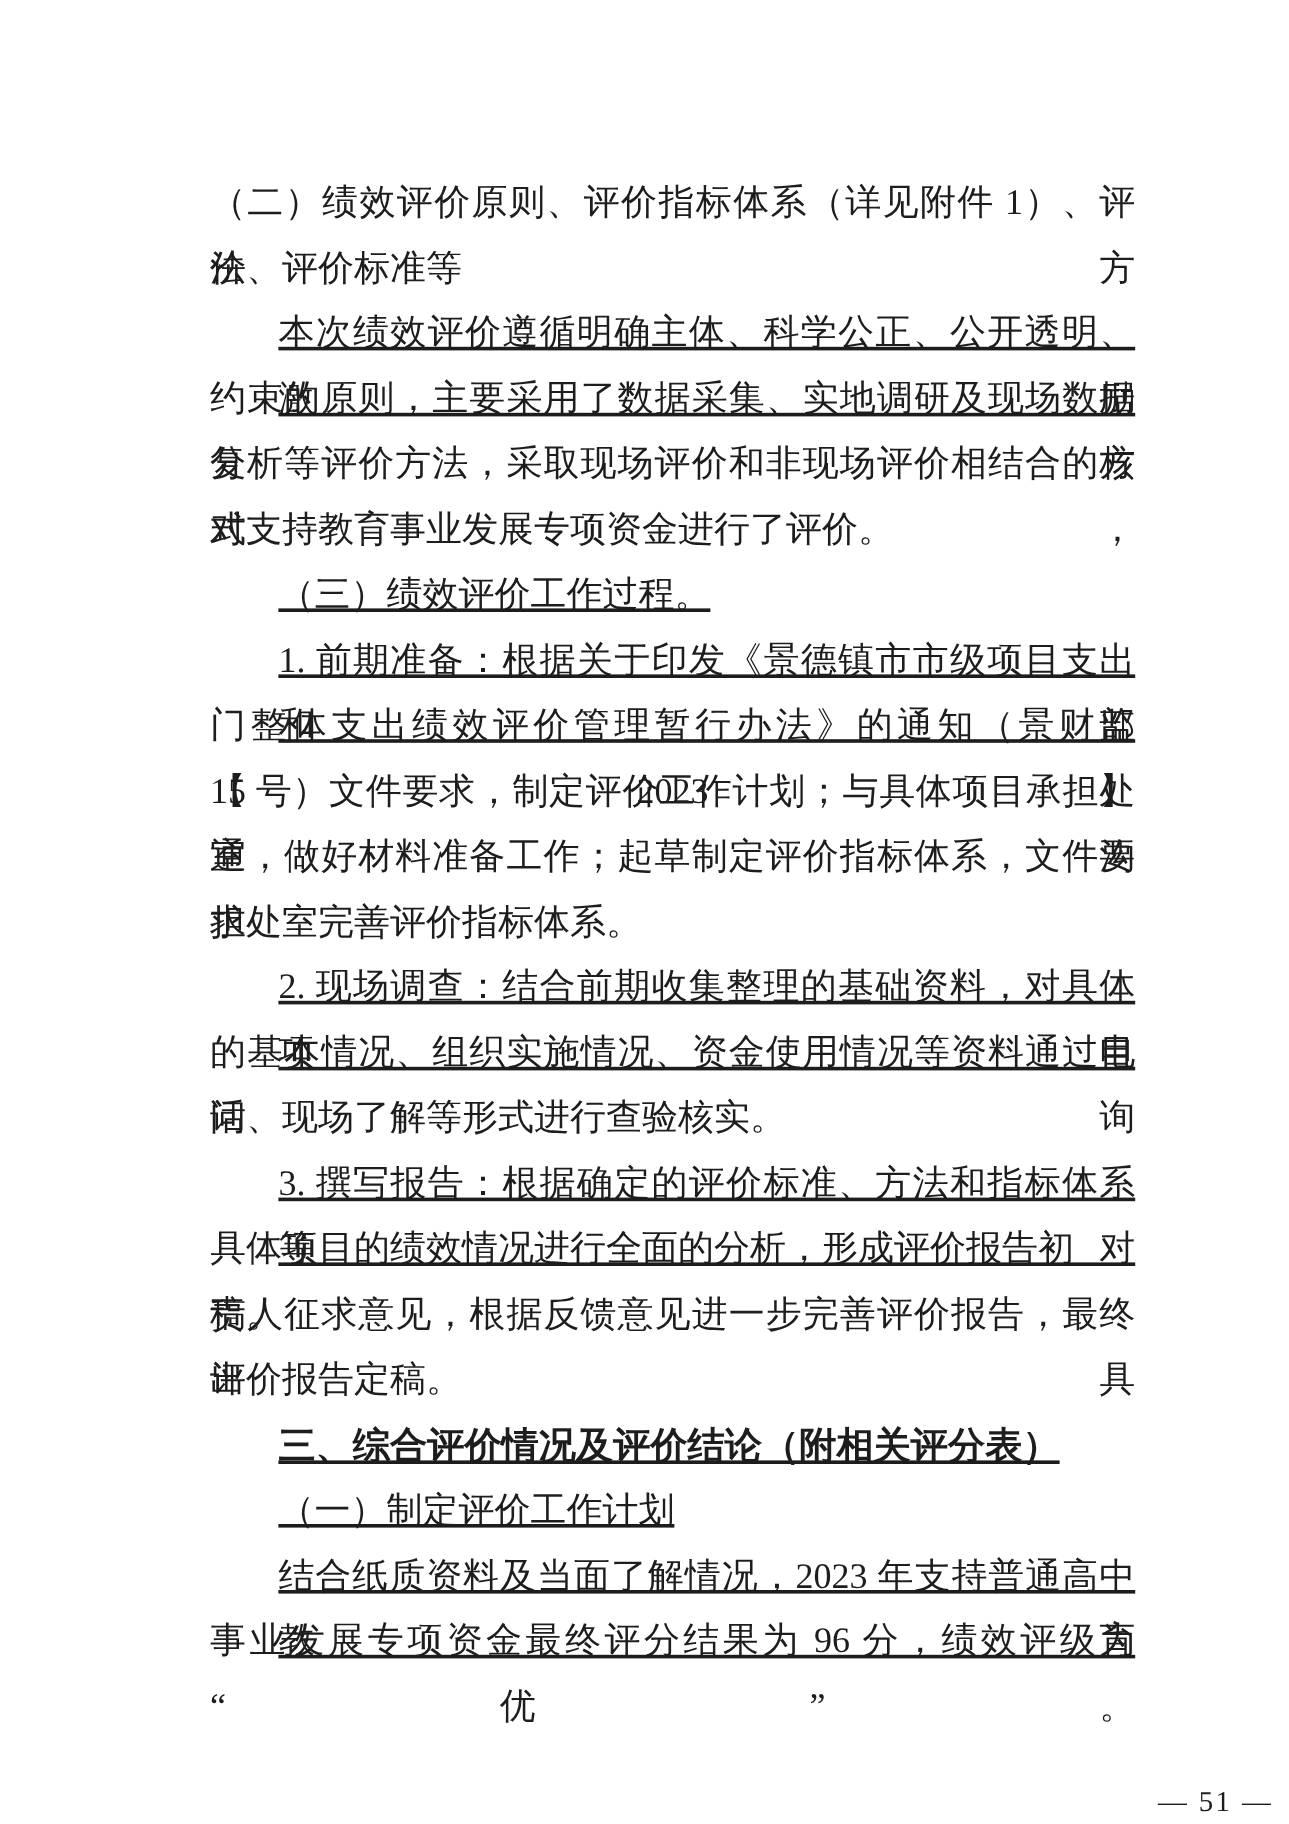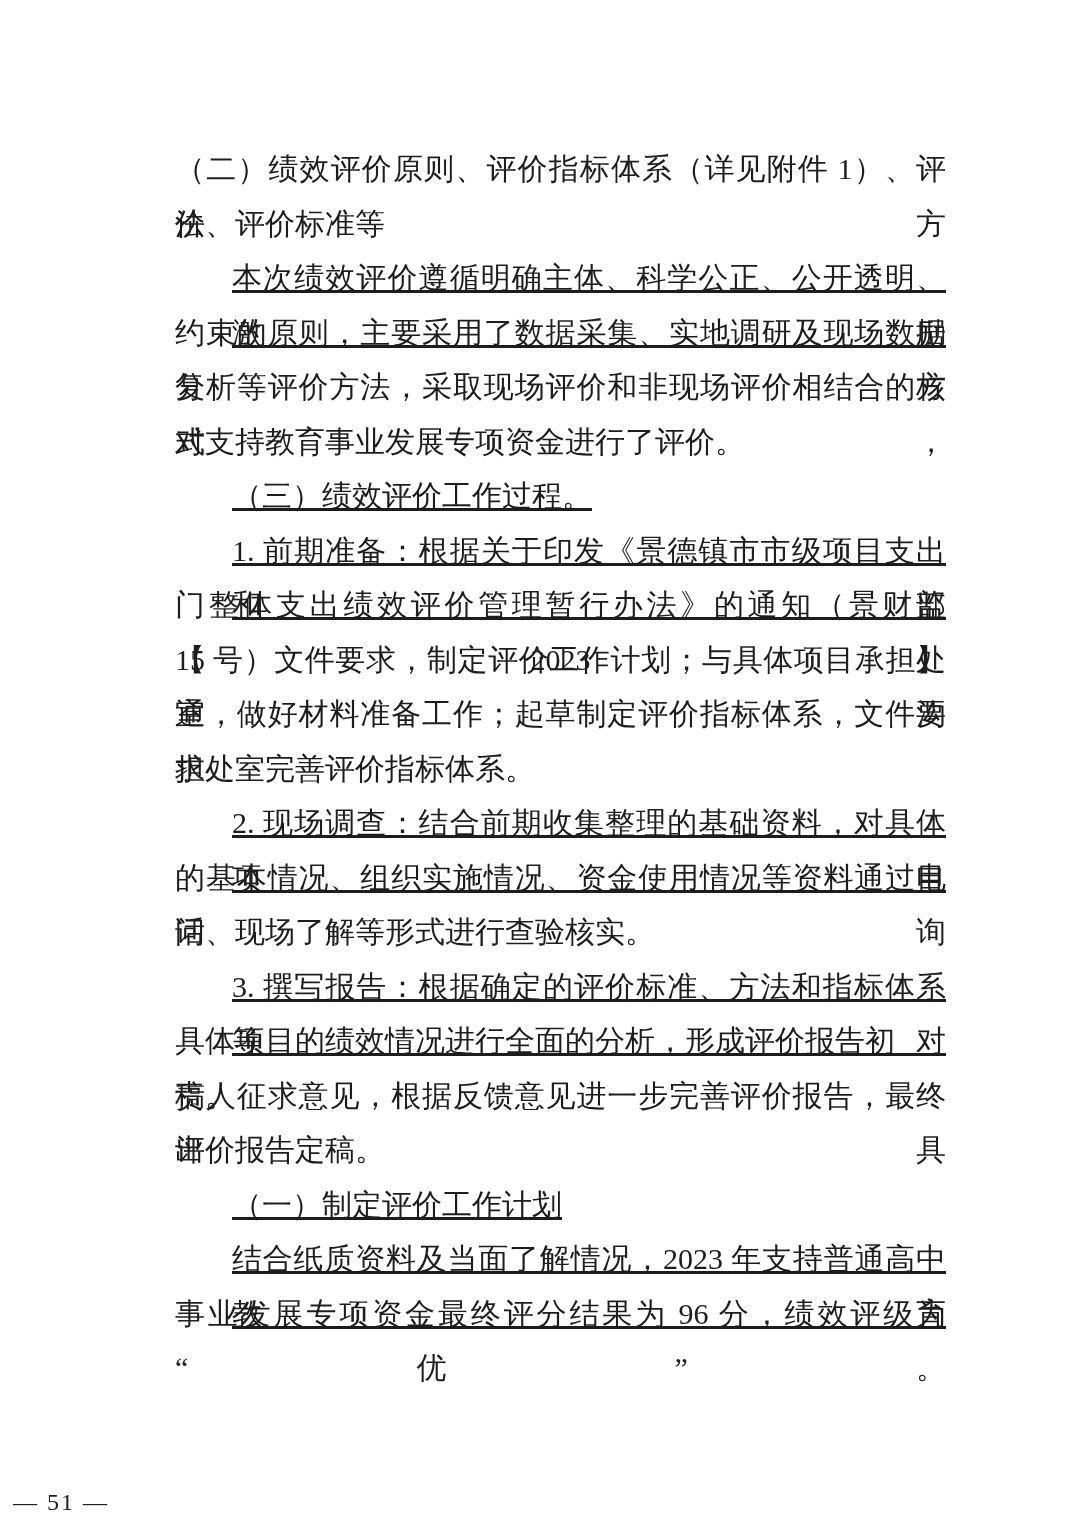--- a/index.html
+++ b/index.html
@@ -34,21 +34,21 @@
   .line.heading {
     font-weight: bold;
     font-family: "Liberation Sans", "DejaVu Sans", sans-serif;
     font-size: 31px;
   }
   .footer {
     position: absolute;
     left: 0;
     top: 1489px;
     width: 100%;
-    text-align: left;
+    text-align: right;
     font-size: 24px;
     letter-spacing: 2px;
     font-family: "Liberation Serif", "DejaVu Serif", serif;
     color: #1d1d1d;
   }
 </style>
 </head>
 <body>
 
 <div class="page">
@@ -65,20 +65,21 @@
       <div class="line full">15 号）文件要求，制定评价工作计划；与具体项目承担处室沟</div>
       <div class="line full">通，做好材料准备工作；起草制定评价指标体系，文件要求</div>
       <div class="line">担处室完善评价指标体系。</div>
       <div class="line full indent">2. 现场调查：结合前期收集整理的基础资料，对具体项目</div>
       <div class="line full">的基本情况、组织实施情况、资金使用情况等资料通过电话询</div>
       <div class="line">问、现场了解等形式进行查验核实。</div>
       <div class="line full indent">3. 撰写报告：根据确定的评价标准、方法和指标体系等对</div>
       <div class="line">具体项目的绩效情况进行全面的分析，形成评价报告初稿。</div>
       <div class="line full">责人征求意见，根据反馈意见进一步完善评价报告，最终出具</div>
       <div class="line">评价报告定稿。</div>
+      <div class="line indent heading">三、综合评价情况及评价结论（附相关评分表）</div>
       <div class="line indent">（一）制定评价工作计划</div>
       <div class="line full indent">结合纸质资料及当面了解情况，2023 年支持普通高中教育</div>
       <div class="line full">事业发展专项资金最终评分结果为 96 分，绩效评级为“优”。</div>
     </div>
   <div class="footer">
     <span>— 51 —</span>
   </div>
 </div>
 
 </body></html>

